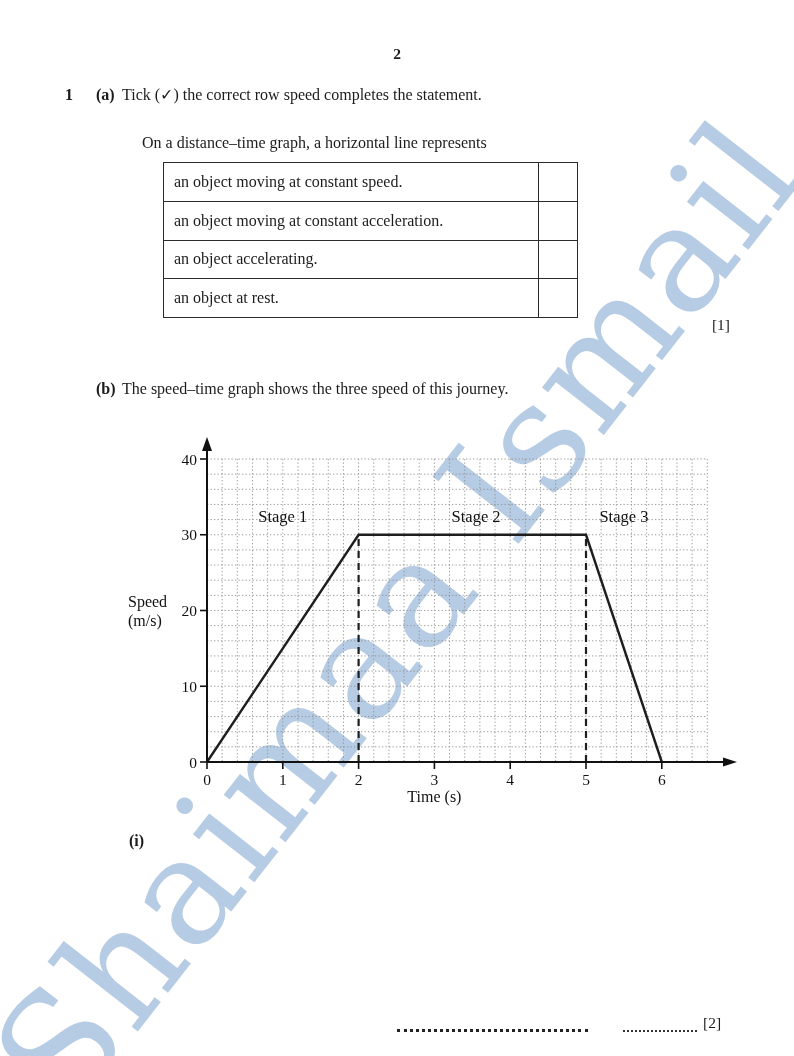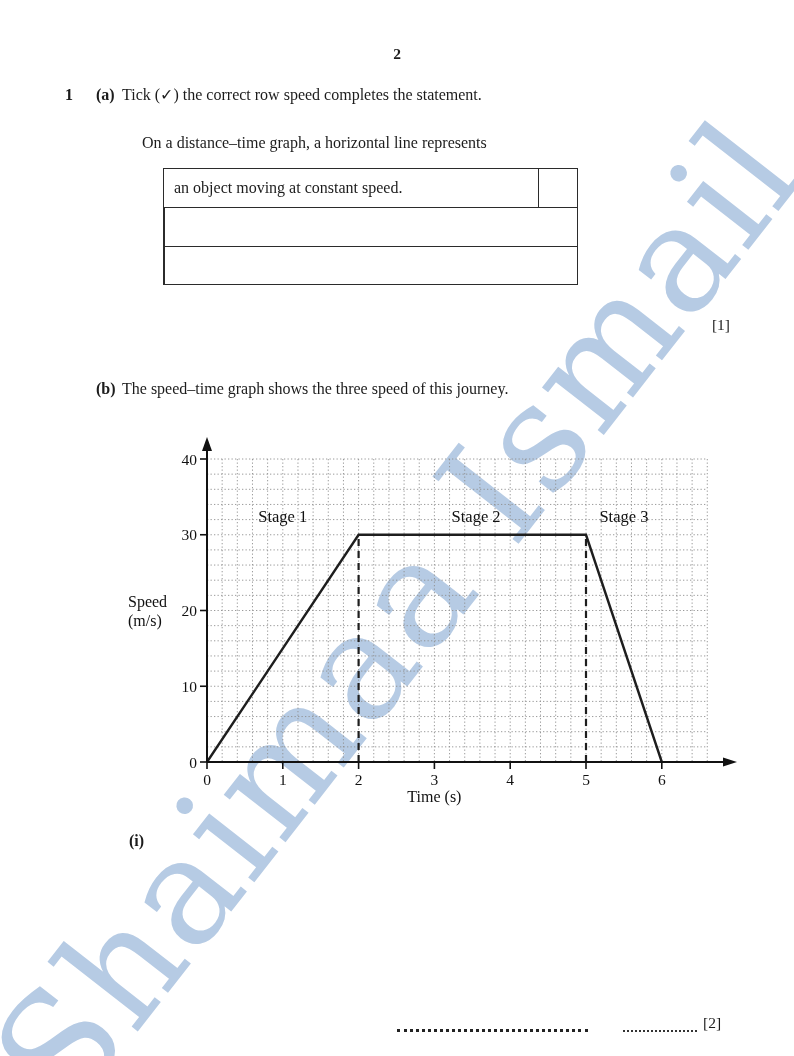--- a/index.html
+++ b/index.html
@@ -21,21 +21,21 @@
   .page-number {
     position:absolute; top:45px; left:0; width:100%;
     text-align:center; font-weight:bold; font-size:15.5px;
   }
   .qrow { position:absolute; display:flex; line-height:20px; }
   .q1a { left:65px; top:85px; }
   .q1a .qnum { width:31px; }
   .q1a .part { width:26px; }
   .statement { position:absolute; left:122px; top:133px; line-height:20px;margin-left:20px; }
   .ttable {
-    position:absolute; left:163px; top:168px; width:415px;
+    position:absolute; left:163px; top:162px; width:415px;
     border:1.6px solid #2b2b2b;
     text-align:right;
   }
   .trow { display:flex; height:38.4px; }
   .trow + .trow { border-top:1.6px solid #2b2b2b; }
   .tcell-text { width:374px; display:flex; align-items:center; padding-left:10px; }
   .tcell-tick { flex:1; border-left:1.6px solid #2b2b2b; }
   .marks { font-size:15.5px; }
   .marks-1 { position:absolute; left:700px; top:316px; width:30px; text-align:right; }
   .q1b { left:96px; top:379px; }
@@ -69,23 +69,29 @@
     </div>
 
     <div class="statement">On a distance–time graph, a horizontal line represents</div>
 
     <div class="ttable">
       <div class="trow">
         <div class="tcell-text">an object moving at constant speed.</div>
         <div class="tcell-tick"></div>
       </div>
       <div class="trow">
-        <div class="tcell-tick"></div>
-      </div>
-      <div class="trow">
+        <div class="tcell-text">an object moving at constant acceleration.</div>
+        <div class="tcell-tick"></div>
+      </div>
+      <div class="trow">
+        <div class="tcell-text">an object accelerating.</div>
+        <div class="tcell-tick"></div>
+      </div>
+      <div class="trow">
+        <div class="tcell-text">an object at rest.</div>
         <div class="tcell-tick"></div>
       </div>
     </div>
 
     <div class="marks marks-1">[1]</div>
 
     <div class="qrow q1b">
       <span class="part">(b)</span>
       <span class="text">
         <span style="display:block">The speed–time graph shows the three speed of this journey.</span>

